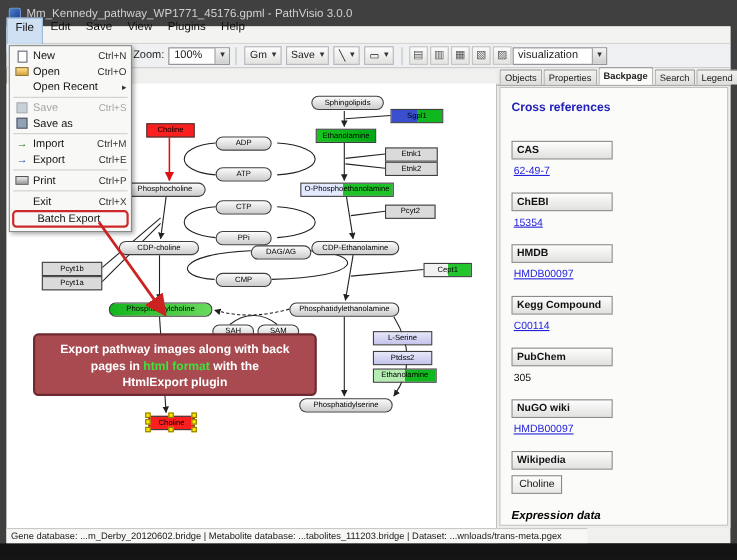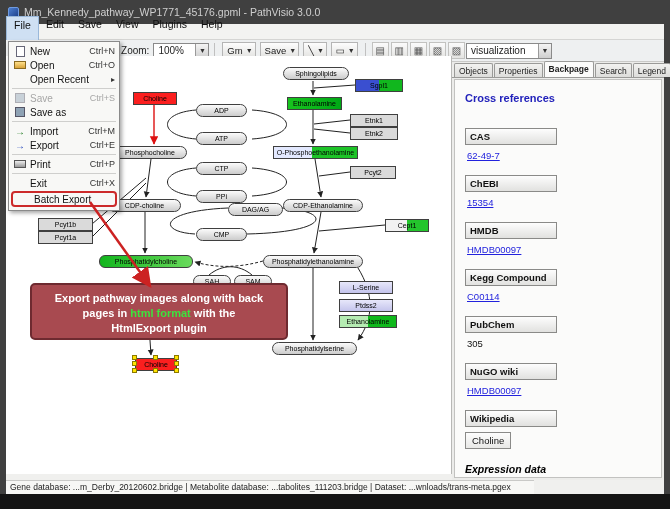--- a/index.html
+++ b/index.html
@@ -34,21 +34,21 @@
   .tb-sep { width:1px; height:16px; background:#c0c0c0; margin:0 5px; }
   .tb-dd { display:inline-flex; align-items:center; height:17px; border:1px solid #b5b5b5; background:linear-gradient(#fdfdfd,#e2e2e0);
            padding:0 2px 0 4px; margin:0 2px; font-size:9.5px; }
   .tb-dd .ca2 { font-size:7px; margin-left:3px; color:#333; }
   .tb-ic { width:18px; height:17px; border:1px solid #c2c2c0; background:linear-gradient(#fbfbfb,#e4e4e2);
            margin:0 1px; text-align:center; line-height:16px; font-size:10px; color:#555; }
   .tb-right { margin-left:auto; margin-right:112px; display:flex; align-items:center; }
   .combo.viz .cv { min-width:64px; }
 
   
-  .canvas { position:absolute; left:6px; top:56px; width:446px; height:418px; background:#fff;
+  .canvas { position:absolute; left:6px; top:76px; width:446px; height:418px; background:#fff;
             border-right:1px solid #b8b8b6; overflow:hidden; }
   .canvas svg.edges { position:absolute; left:0; top:0; }
   .nd { position:absolute; height:13px; font-size:7px; color:#000; border:1px solid #3f3f3f;
         display:flex; align-items:center; justify-content:center; white-space:nowrap; overflow:hidden;
         background:linear-gradient(#fbfbfb,#cccccc); z-index:2; }
   .nd.r { border-radius:7px; }
   .nd.red { background:#fb1f1f; }
   .nd.grn { background:linear-gradient(90deg,#17c51e,#00a816); }
   .nd.sgpl { background:linear-gradient(90deg,#3a4fd0 0 50%,#11b71e 50% 100%); }
   .nd.ophos { background:linear-gradient(90deg,#e3e9ff 0 46%,#1dc327 46% 100%); }

